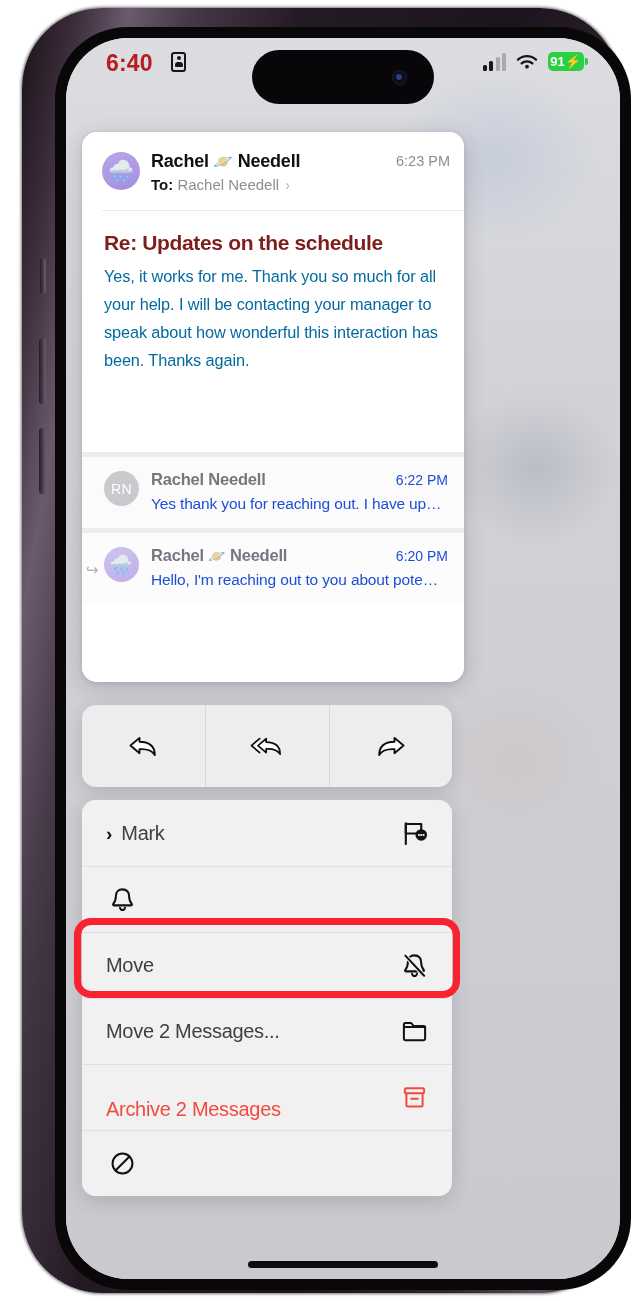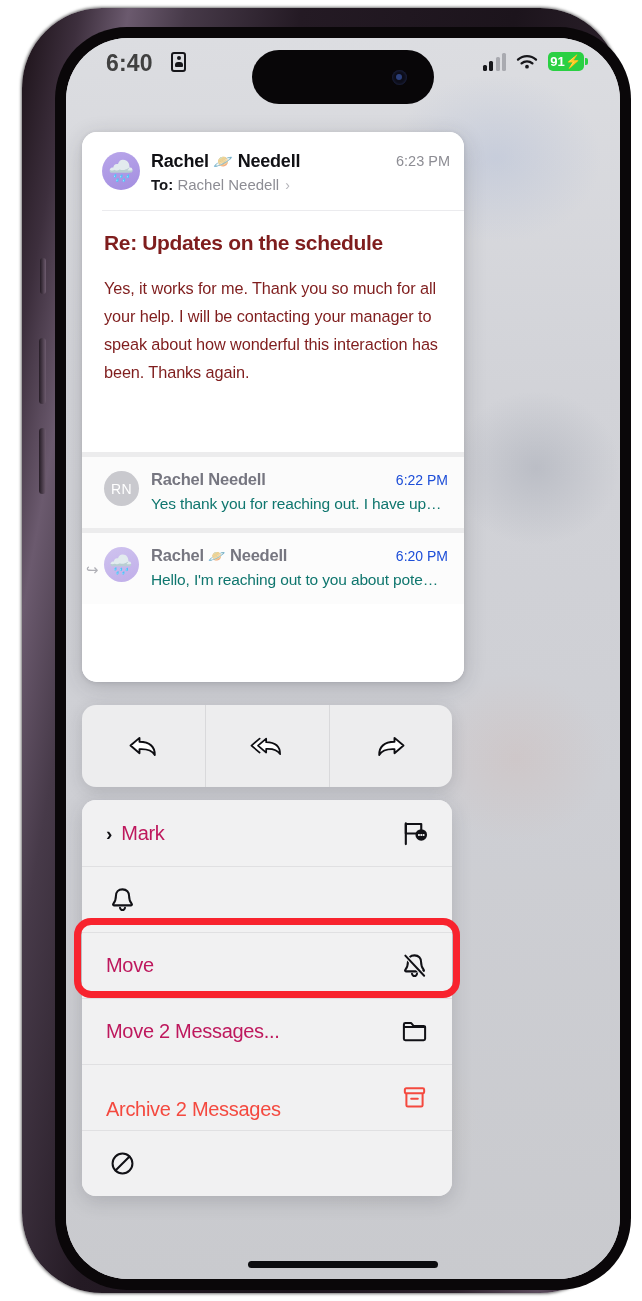--- a/index.html
+++ b/index.html
@@ -41,21 +41,21 @@
       radial-gradient(130px 120px at 450px 720px, rgba(206,176,168,.26), transparent 70%),
       radial-gradient(160px 130px at 300px 1080px, rgba(214,198,172,.22), transparent 72%),
       radial-gradient(140px 120px at 110px 300px, rgba(160,168,186,.24), transparent 70%),
       linear-gradient(180deg,#dcdde1 0%,#d2d3d8 28%,#cecfd4 60%,#c9cace 100%);
     filter:blur(0px);
   }
 
   
   #status-bar{ position:absolute; left:0; top:0; width:554px; height:56px; z-index:30; }
   #status-time{ position:absolute; left:40px; top:12px; font-size:23px; font-weight:700;
-    color:#404040; letter-spacing:.2px; }
+    color:#b91c1c; letter-spacing:.2px; }
   #status-time-icon{ position:absolute; left:105px; top:14px; width:15px; height:20px;
     border:2px solid #16161a; border-radius:3px; }
   #status-time-icon::before{ content:""; position:absolute; left:3.5px; top:2px;
     width:4px; height:4px; border-radius:50%; background:#16161a; }
   #status-time-icon::after{ content:""; position:absolute; left:1.5px; top:8px;
     width:8px; height:5px; border-radius:3px 3px 1px 1px; background:#16161a; }
   #dynamic-island{ position:absolute; left:186px; top:12px; width:182px; height:54px;
     border-radius:28px; background:#080608; }
   #island-camera{ position:absolute; left:326px; top:32px; width:15px; height:15px;
     border-radius:50%; background:#0d0d18; box-shadow:inset 0 0 3px #24305a; }
@@ -88,39 +88,39 @@
   #sender-row{ position:absolute; left:69px; top:19px; right:14px; height:22px; }
   #sender-name{ font-size:18px; font-weight:700; color:#101014; letter-spacing:-.2px; }
   #sender-emoji{ font-size:16px; }
   #msg-time{ position:absolute; right:0; top:2px; font-size:14.5px; color:#8d8d94; }
   #to-row{ position:absolute; left:69px; top:44px; font-size:15px; color:#8d8d94; }
   #to-label{ font-weight:700; color:#16161a; }
   #to-chevron{ color:#b4b4ba; font-size:14px; margin-left:2px; }
   #hdr-divider{ position:absolute; left:20px; right:0; top:78px; height:1px; background:#ebebee; }
   #subject{ position:absolute; left:22px; top:99px; right:18px; font-size:21px;
     font-weight:700; color:#7f1d1d; letter-spacing:-.35px; }
-  #body-text{ position:absolute; left:22px; top:142px; right:18px; font-size:16.3px;
-    line-height:28px; color:#7f1d1d; letter-spacing:-.1px; }
+  #body-text{ position:absolute; left:22px; top:130px; right:18px; font-size:16.3px;
+    line-height:28px; color:#0369a1; letter-spacing:-.1px; }
 
   .collapsed-gap{ height:5px; background:#ececed; }
   .msg-collapsed{ position:relative; height:71px; background:#fbfbfb; }
   .msg-collapsed.second{ background:#fcfcfc; }
   .avatar-sm{ position:absolute; left:22px; top:14px; width:35px; height:35px;
     border-radius:50%; display:flex; align-items:center; justify-content:center;
     font-size:14px; font-weight:400; color:#ffffff; }
   .avatar-initials{ background:#c9c9ce; letter-spacing:.3px; }
   .avatar-img{ background:linear-gradient(160deg,#cfc3ef,#c0aee9); font-size:19px; }
   .reply-indicator{ position:absolute; left:4px; top:28px; font-size:15px; color:#b0b0b6;
     transform:scaleX(-1); }
   .c-name{ position:absolute; left:69px; top:13px; font-size:16.5px; font-weight:600;
     color:#767680; letter-spacing:-.2px; }
   .c-emoji{ font-size:14px; }
   .c-time{ position:absolute; right:16px; top:15px; font-size:14px; color:#1d4ed8; }
   .c-preview{ position:absolute; left:69px; top:38px; right:16px; font-size:15.5px;
-    color:#0f766e; letter-spacing:-.15px; white-space:nowrap; overflow:hidden; }
+    color:#1d4ed8; letter-spacing:-.15px; white-space:nowrap; overflow:hidden; }
   #card-tail{ position:absolute; left:0; right:0; bottom:0; height:66px; background:#ffffff; }
 
   
   #action-toolbar{
     position:absolute; left:16px; top:667px; width:370px; height:82px;
     background:#ededee; border-radius:14px; display:flex; z-index:20;
     box-shadow:0 4px 16px rgba(40,40,50,.17);
   }
   .tb-btn{ flex:1; display:flex; align-items:center; justify-content:center;
     position:relative; }
@@ -133,21 +133,21 @@
     position:absolute; left:16px; top:762px; width:370px;
     background:#f1f1f2; border-radius:14px; overflow:hidden; z-index:20;
     box-shadow:0 5px 20px rgba(40,40,50,.18);
   }
   .menu-item{ position:relative; height:66px; display:flex; align-items:center;
     padding:0 22px 0 24px; background:#f1f1f2; }
   .menu-item + .menu-item::before{ content:""; position:absolute; left:0; right:0; top:0;
     height:1px; background:#e0e0e2; }
   .mi-chevron{ font-size:19px; font-weight:800; color:#111116; margin-right:9px;
     line-height:1; }
-  .mi-label{ flex:1; font-size:20px; color:#be185d; letter-spacing:-.3px; }
+  .mi-label{ flex:1; font-size:20px; color:#404040; letter-spacing:-.3px; }
   .mi-label.destructive{ color:#f4493f;margin-top:25px; }
   .mi-icon{ width:32px; height:32px; display:flex; align-items:center; justify-content:center; }
   .mi-icon svg{ width:27px; height:27px; }
 
   
   #mute-highlight{
     position:absolute; left:8px; top:880px; width:386px; height:80px;
     border:7px solid #f8232e; border-radius:17px; z-index:28; pointer-events:none;
   }
 

